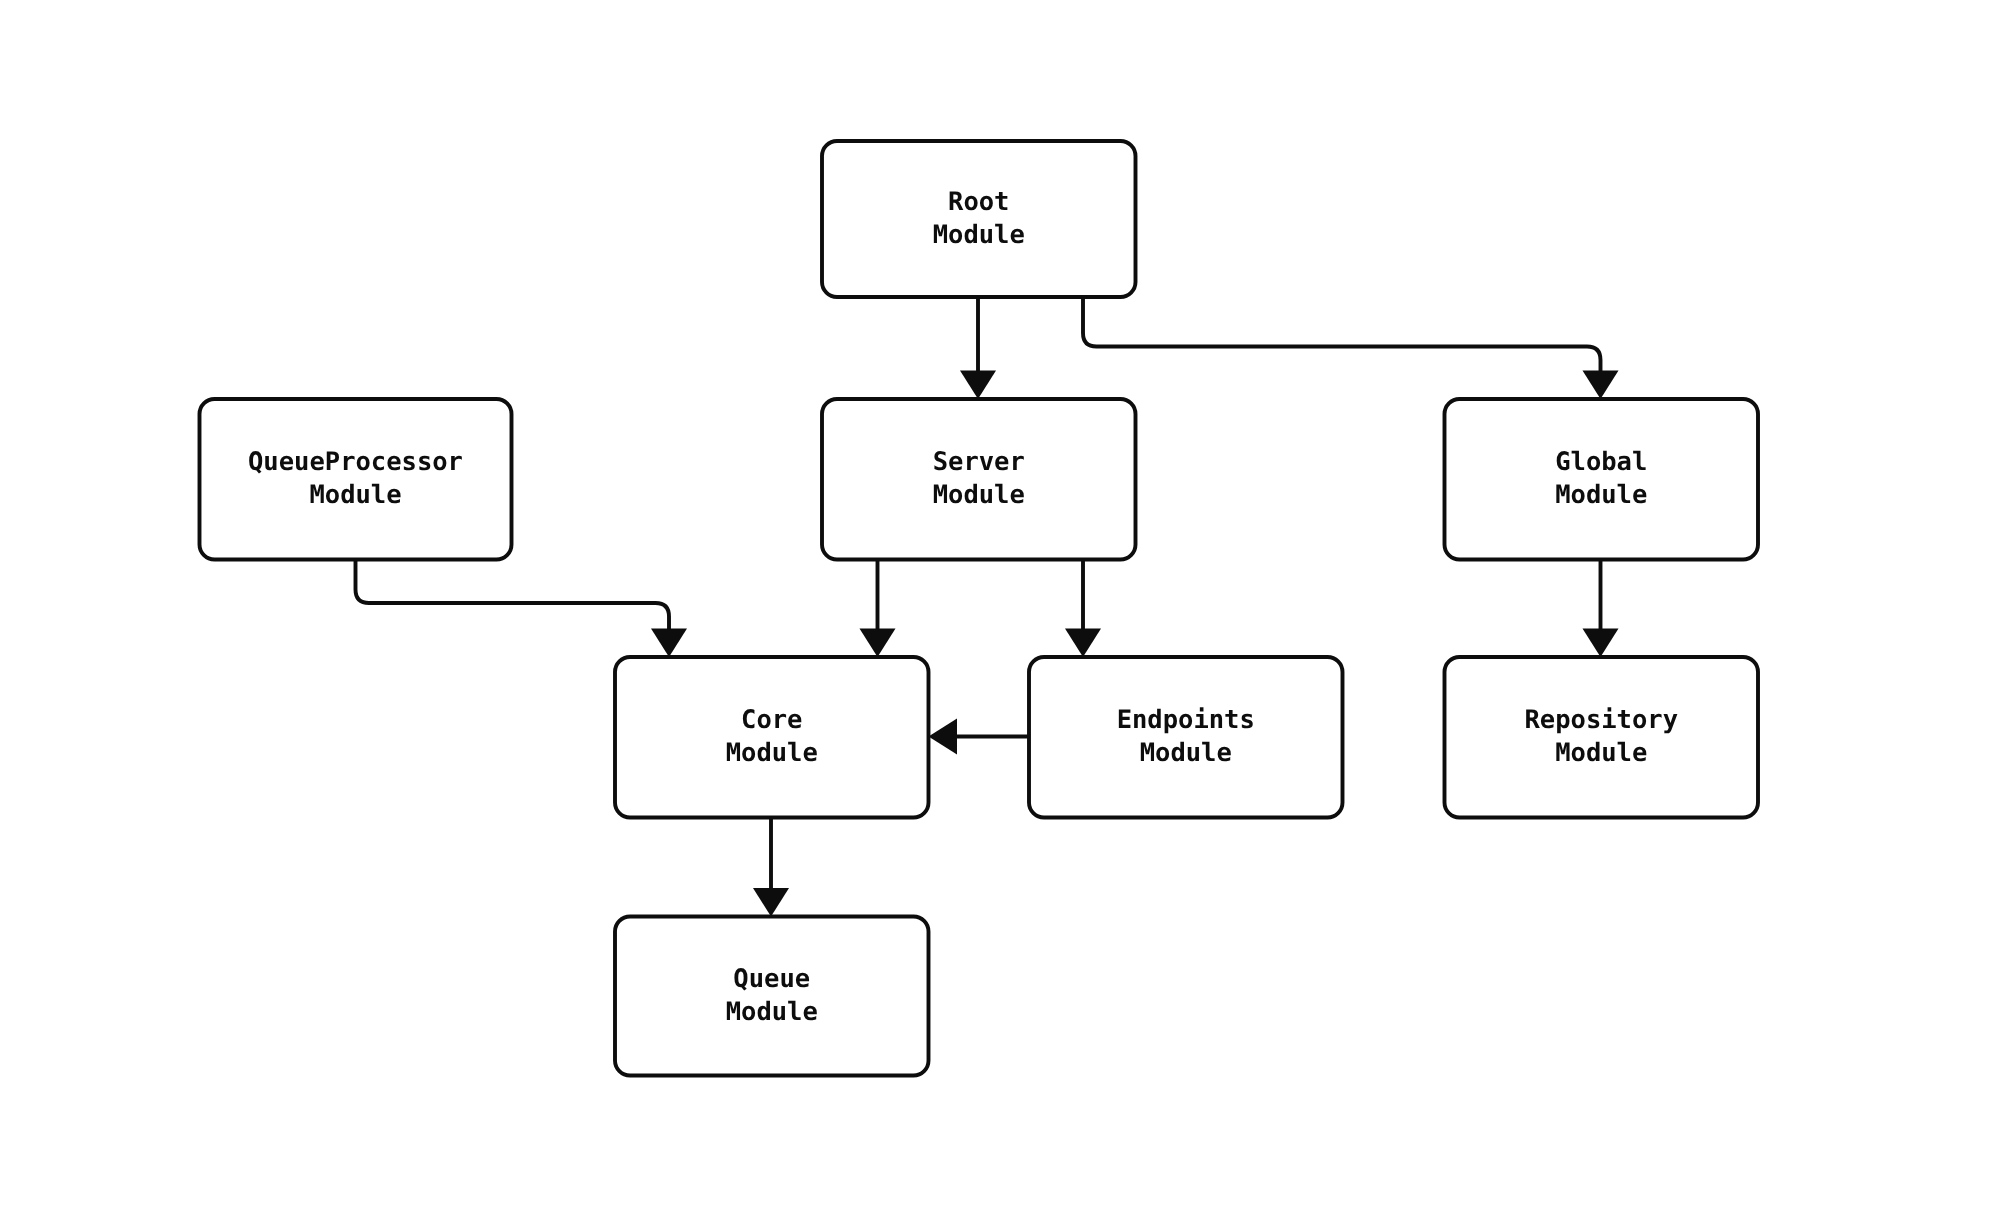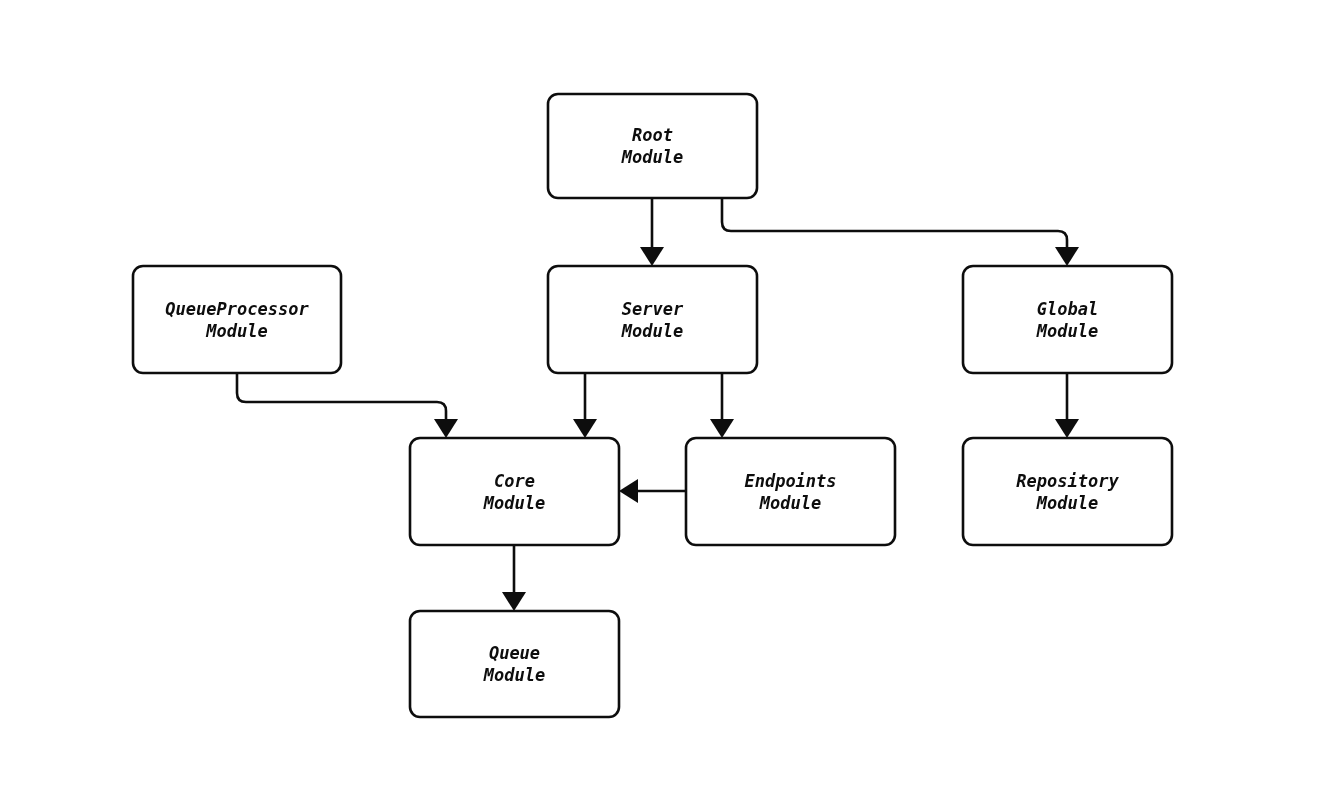--- a/index.html
+++ b/index.html
@@ -9,21 +9,20 @@
     width: 1337px;
     height: 809px;
     overflow: hidden;
     font-family: "DejaVu Sans Mono", monospace;
   }
   .canvas-wrap {
     position: relative;
     width: 1337px;
     height: 704px;
     background: #ffffff;
-    font-style: italic;
   }
   svg { display: block; }
   .node-rect {
     fill: #ffffff;
     stroke: #0d0d0d;
     stroke-width: 2.6;
   }
   .node-label {
     fill: #0d0d0d;
     font-family: "DejaVu Sans Mono", monospace;

